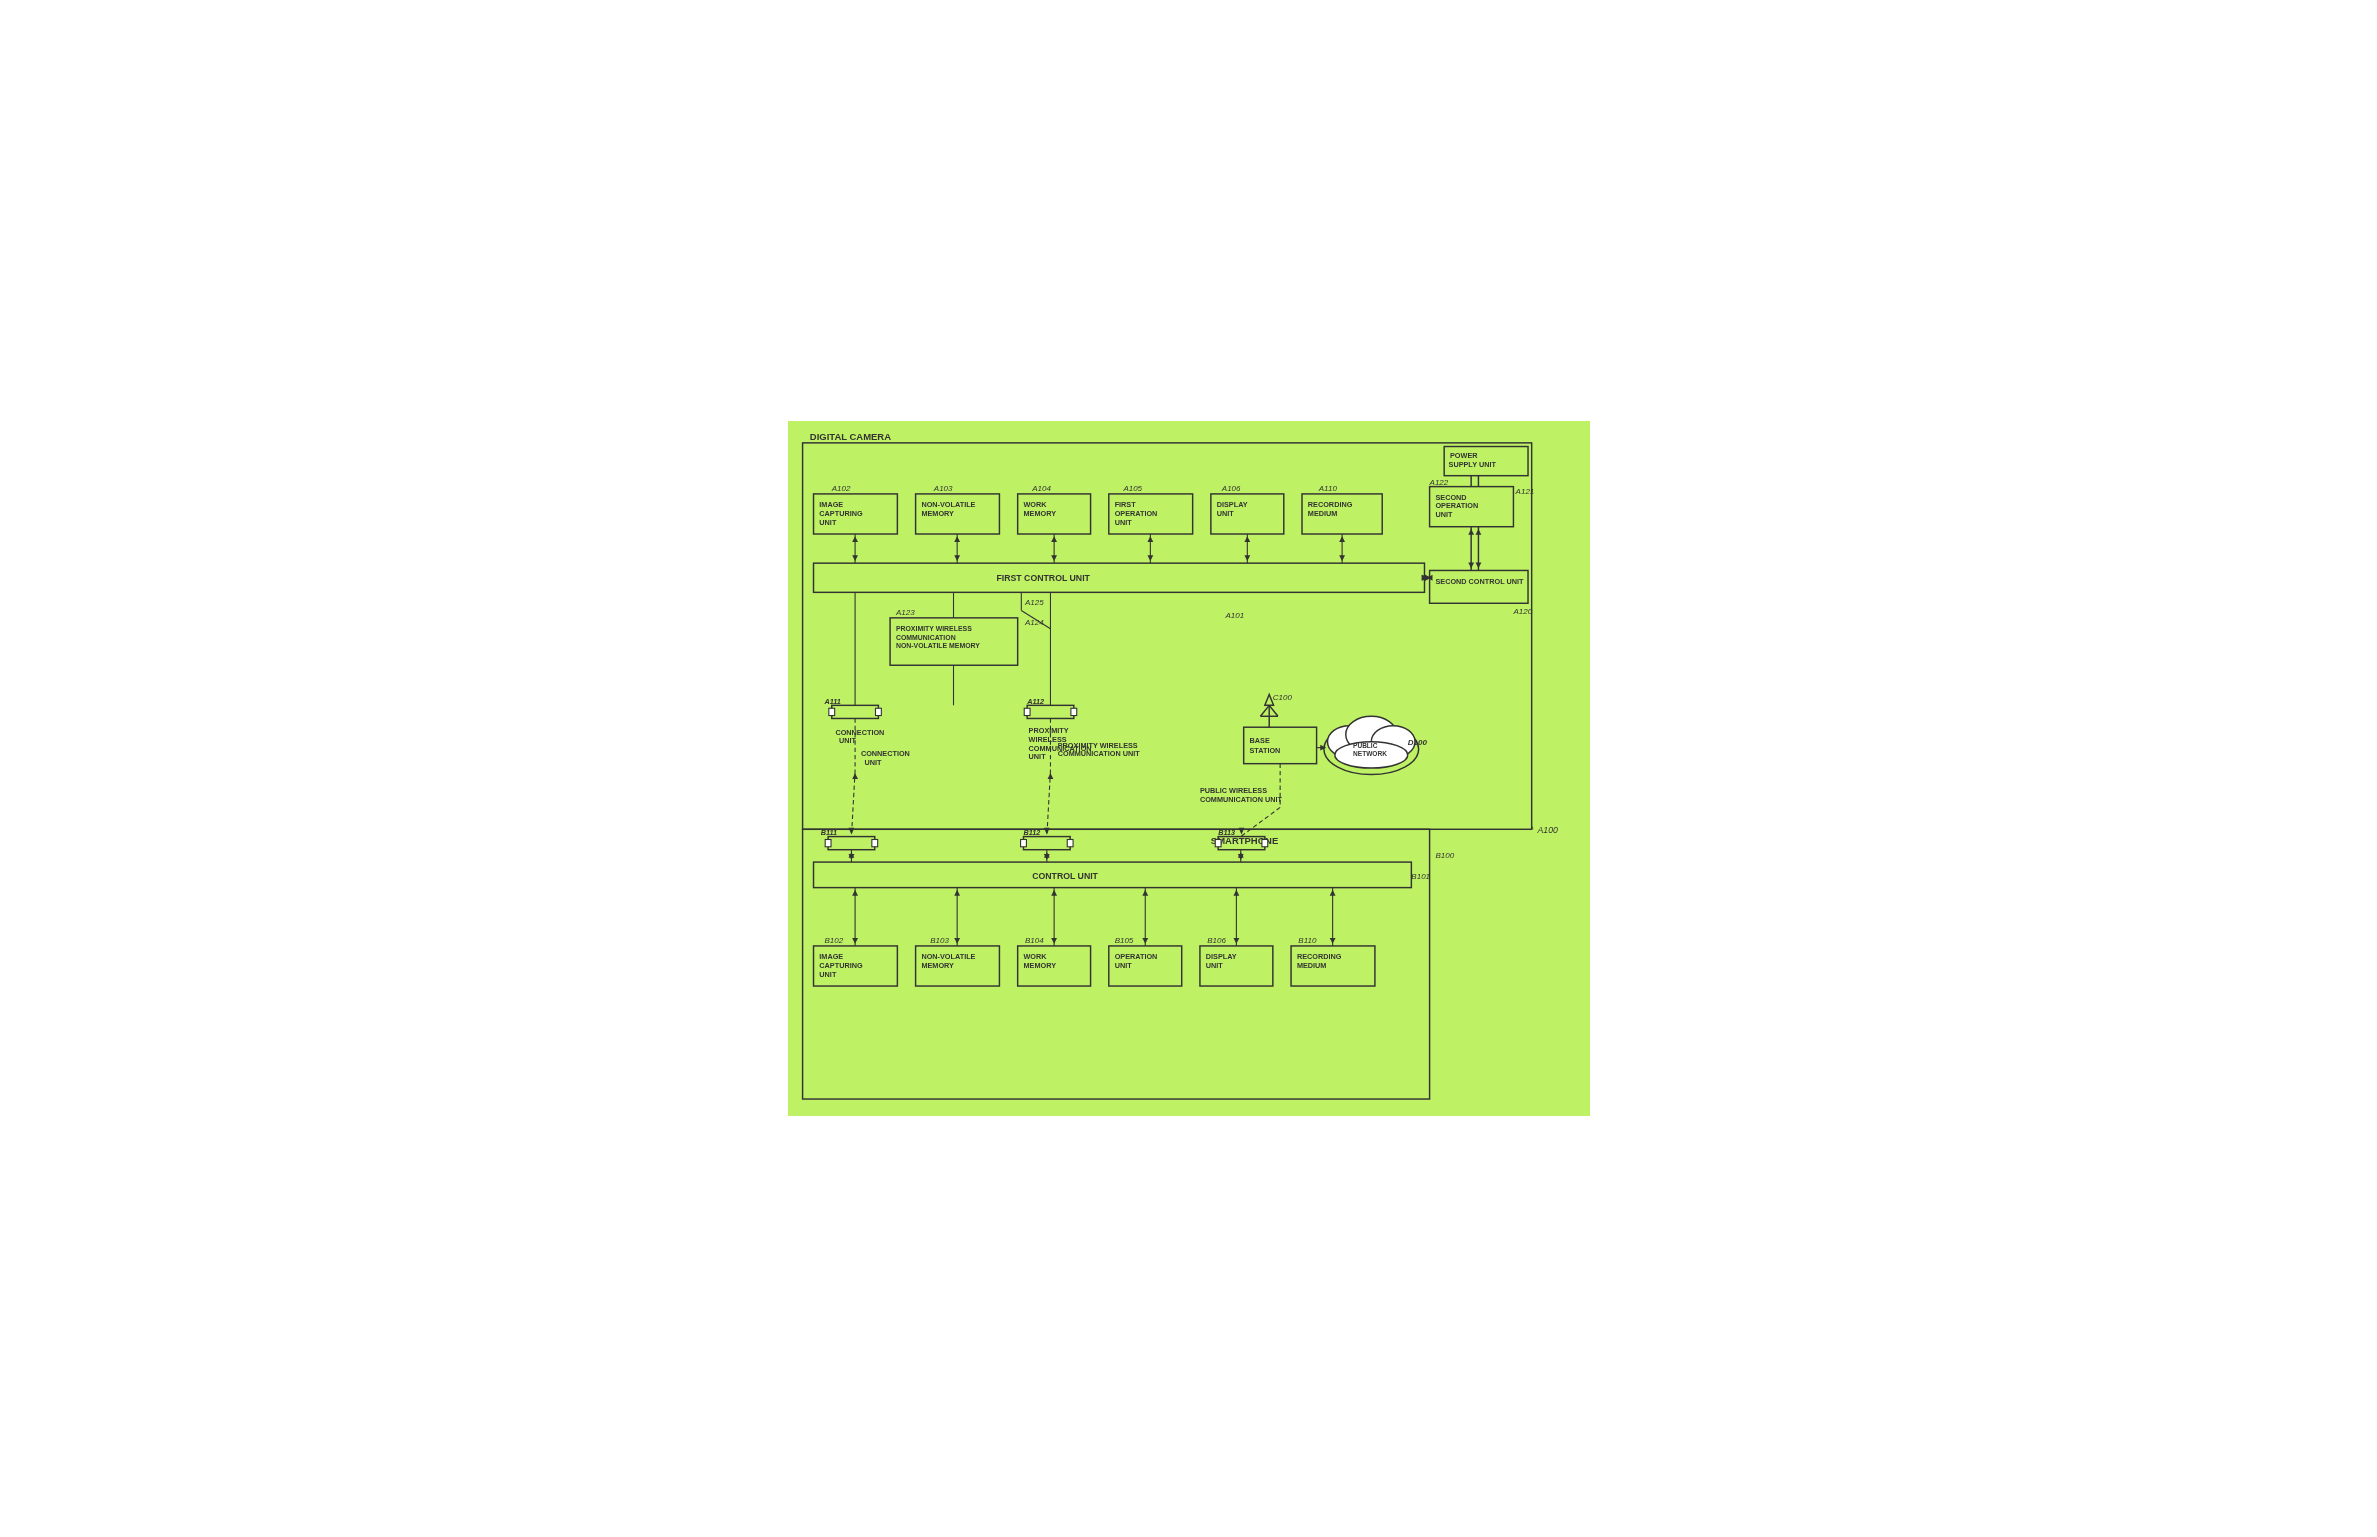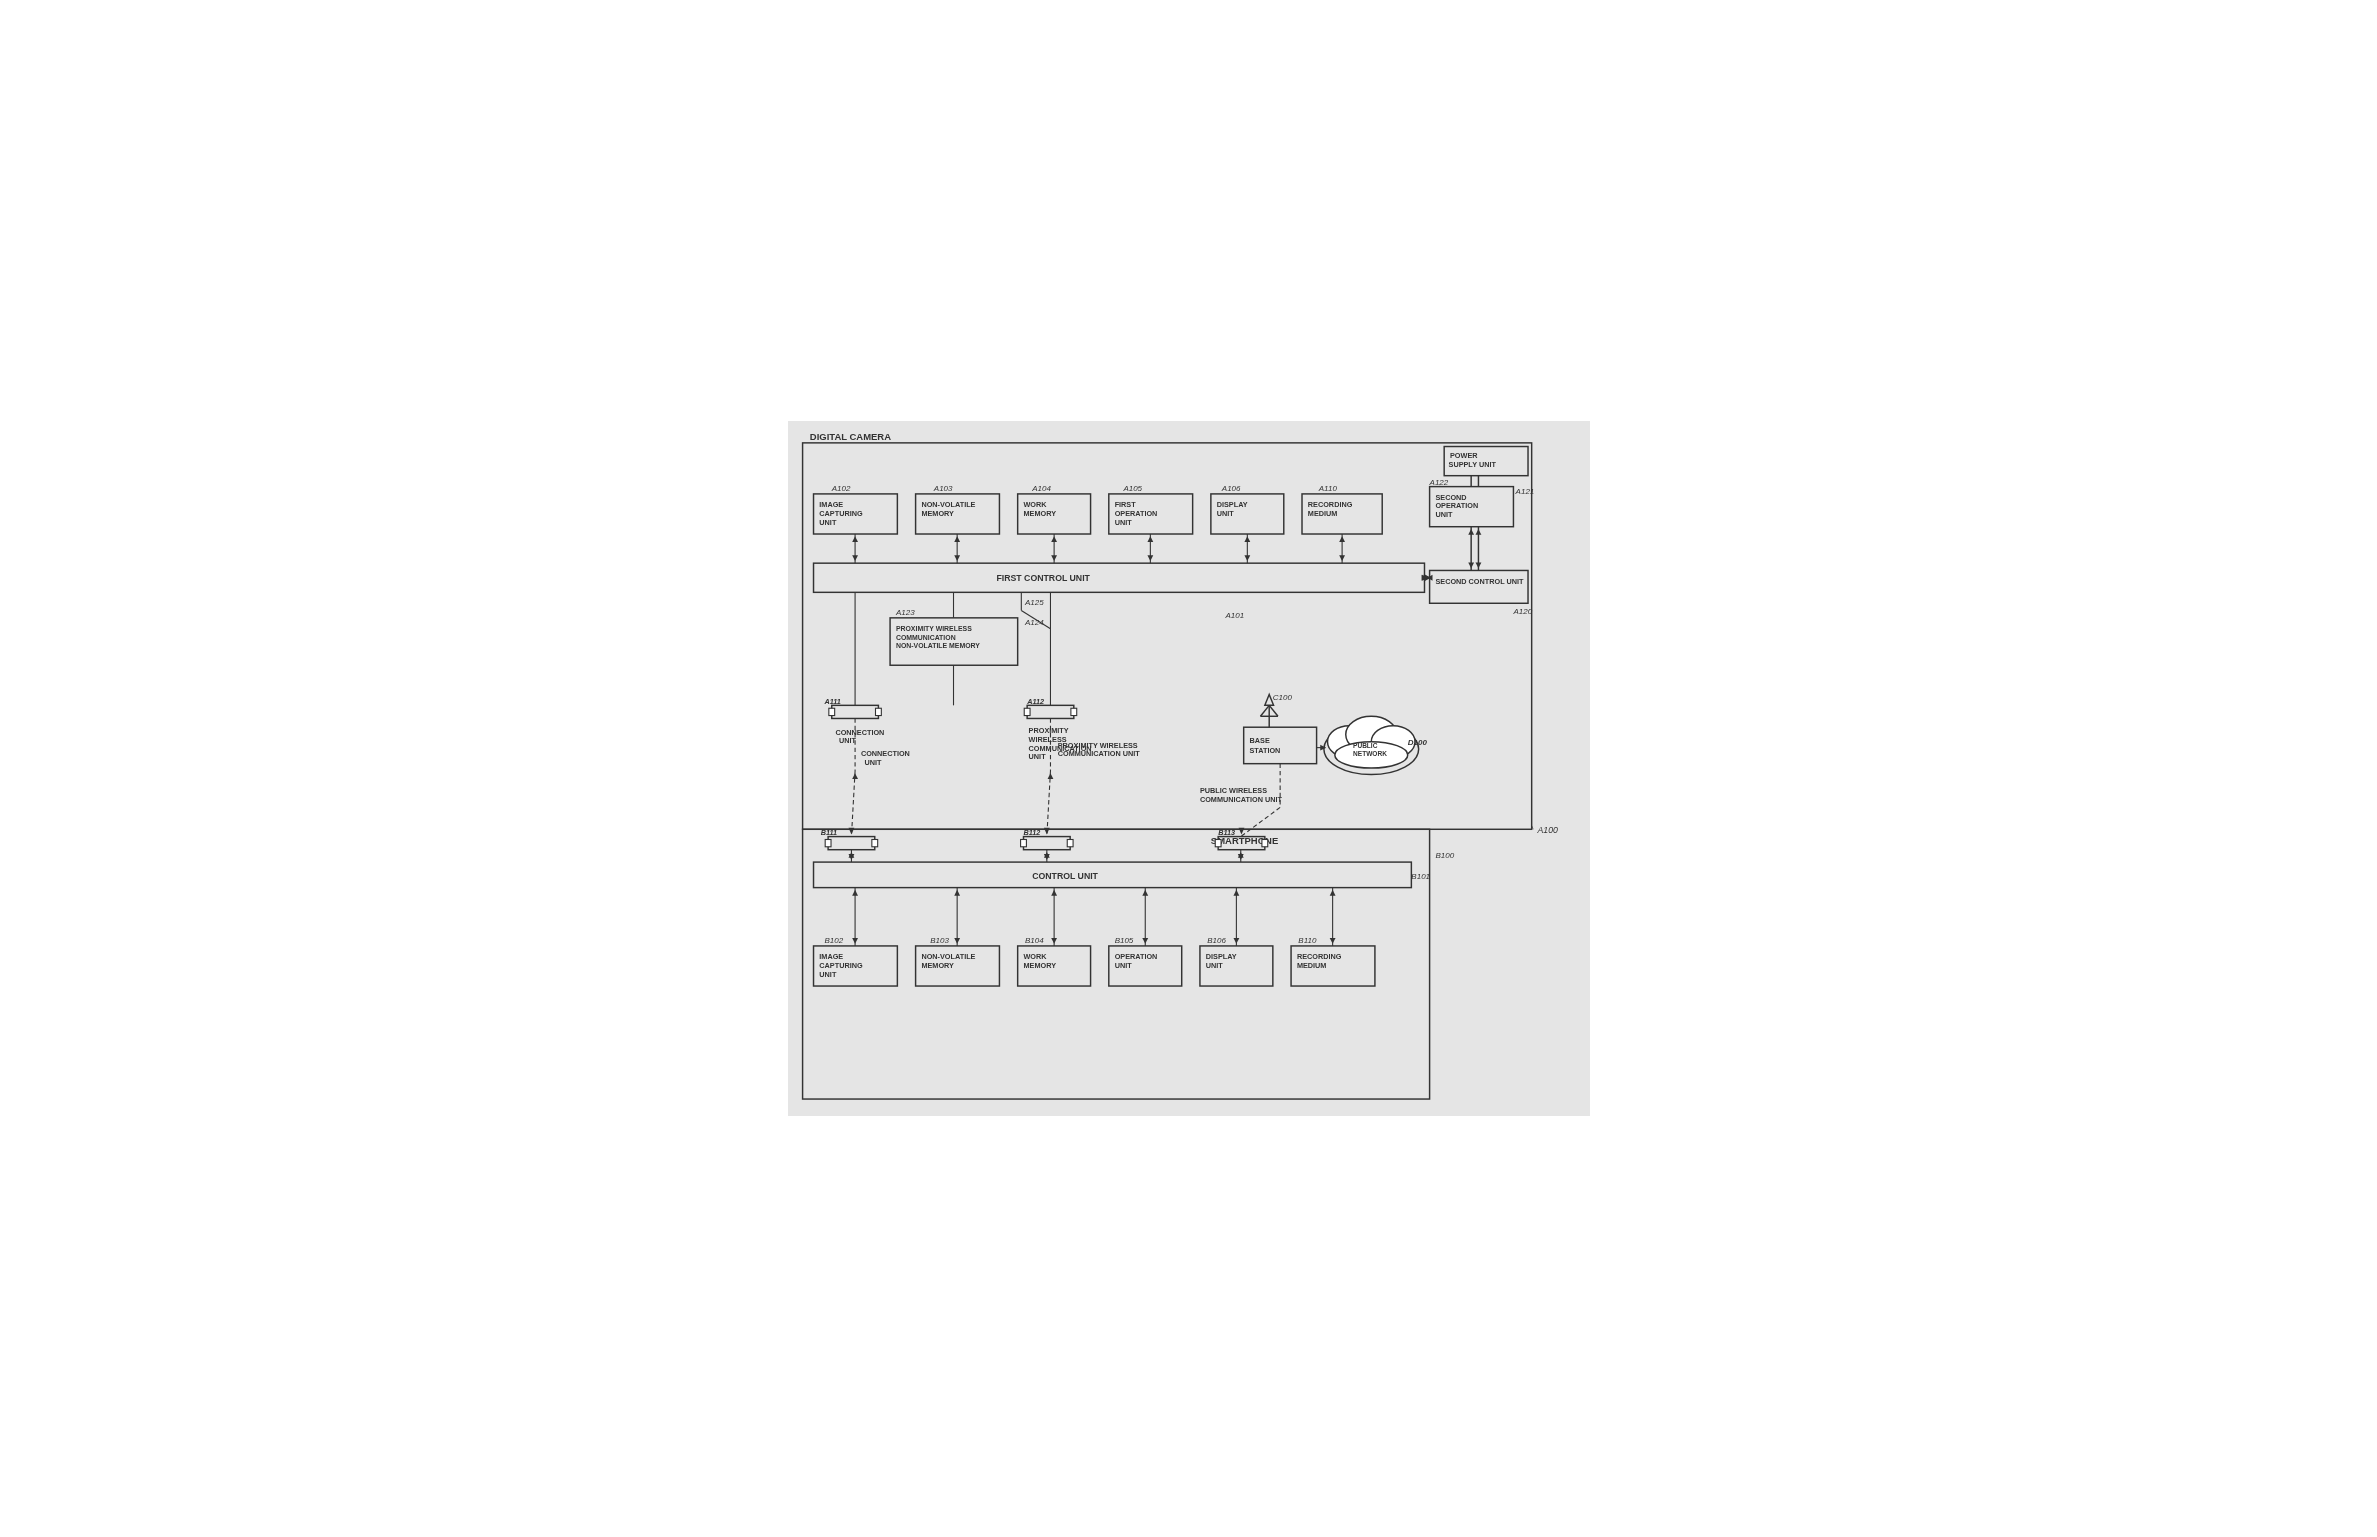--- a/index.html
+++ b/index.html
@@ -8,21 +8,21 @@
       font-family: Arial, sans-serif;
       display: flex;
       justify-content: center;
       align-items: center;
       min-height: 100vh;
       padding: 14.6px;
     }
     .diagram-container {
       width: 802px;
       position: relative;
-      background: #e5e5e5;
+      background: #bef264;
     }
 
     
     .main-svg {
       width: 100%;
       overflow: visible;
     }
 
     svg text {
       font-family: Arial, sans-serif;

